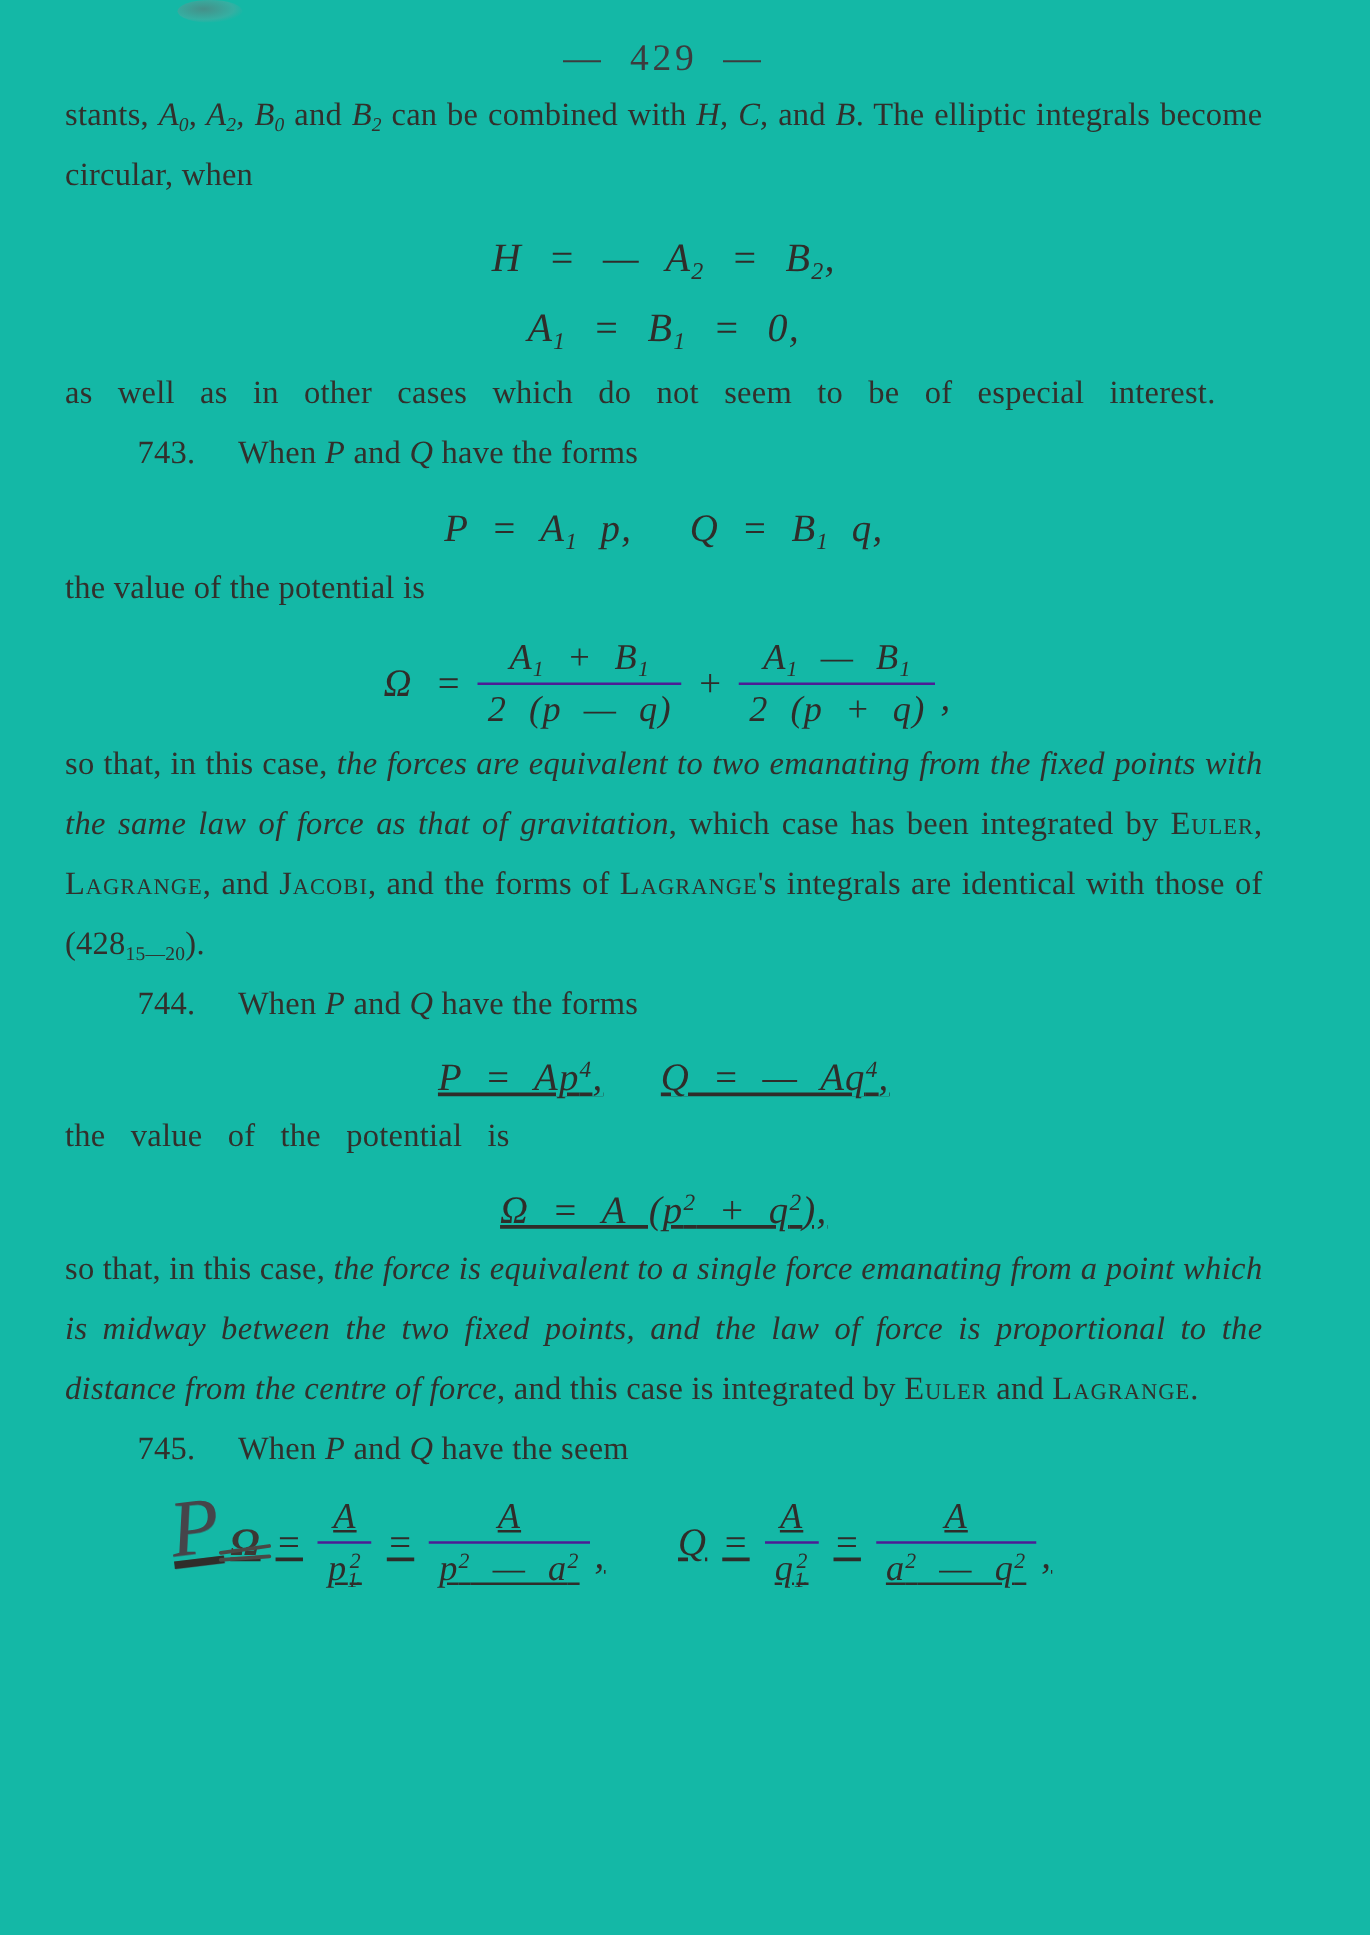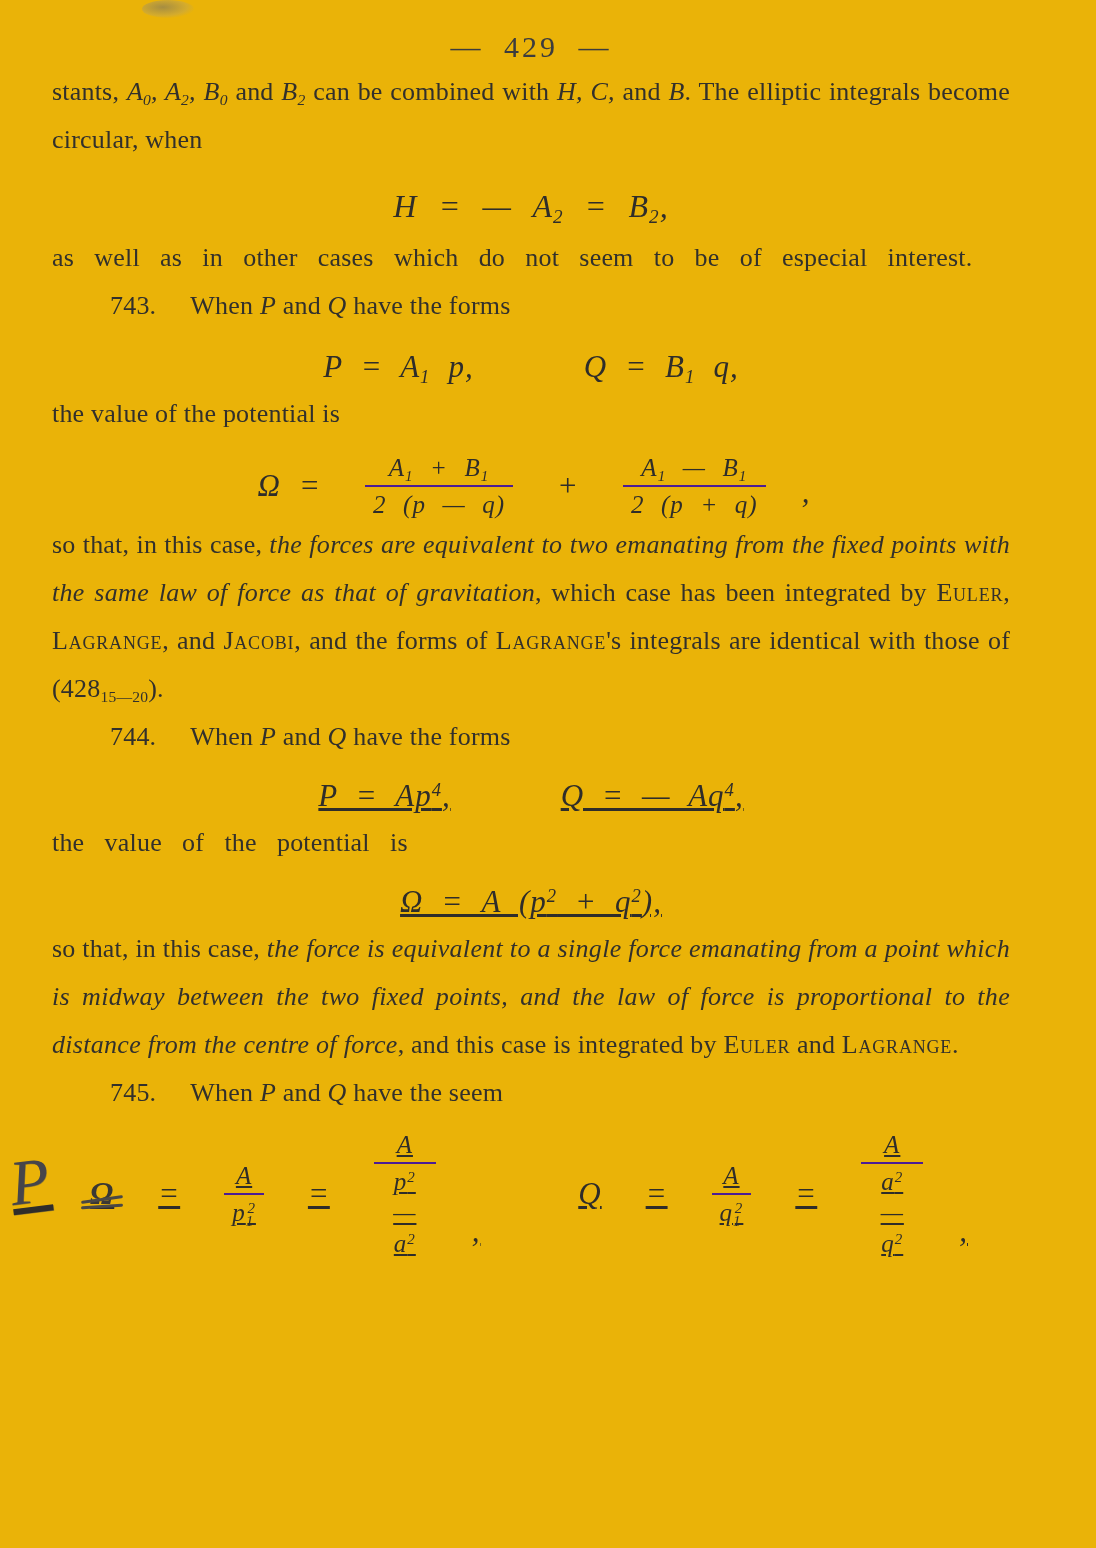--- a/index.html
+++ b/index.html
@@ -4,21 +4,21 @@
 <style>
   html, body { margin: 0; padding: 0; }
   body {
     width: 1096px; height: 1548px;
     background: #f6f6f4;
     font-family: "Liberation Serif", "DejaVu Serif", serif;
   }
   .page {
     position: relative;
     width: 1096px; height: 1548px;
-    background: #eab308;
+    background: #14b8a6;
     color: #32302c;
     overflow: hidden;
   }
   .smudge {
     position: absolute; left: 142px; top: 0px;
     width: 52px; height: 18px;
     background: radial-gradient(ellipse at 40% 40%, rgba(110,110,112,0.55), rgba(150,150,152,0.25) 55%, transparent 75%);
     border-radius: 50%;
   }
   .content { padding: 26px 86px 0 52px; }
@@ -66,31 +66,30 @@
   }
   .eq-row {
     display: flex;
     justify-content: center;
     align-items: center;
     font-style: italic;
     font-size: 31px;
     word-spacing: 0.3em;
     letter-spacing: 1px;
     color: #2f2d2a;
-    gap: 32px;
   }
   .eq-row .gap-wide { width: 52px; }
   .eq-row .gap-mid { width: 34px; }
   .eq-piece { padding: 0 6px; }
   .frac {
     display: inline-flex;
     flex-direction: column;
     align-items: stretch;
     text-align: center;
-    font-size: 25px;
+    font-size: 29px;
     line-height: 1.25;
     margin: 0 6px;
     vertical-align: middle;
   }
   .frac .num { display: block; padding: 0 8px 2px; }
   .frac .den { display: block; border-top: 2px solid #4c1d95; padding: 2px 8px 0; }
   .trail { align-self: flex-end; margin-left: -2px; line-height: 1; padding-bottom: 14px; }
   .h46 { height: 46px; display: flex; align-items: center; justify-content: center; }
 
   
@@ -129,20 +128,21 @@
 <div class="page">
   <div class="smudge"></div>
   <div class="content">
 
     <div class="pagenum">— 429 —</div>
 
     <p class="body mt-para1"><span>stants, </span><span class="mi">A<sub>0</sub>, A<sub>2</sub>, B<sub>0</sub></span><span> and </span><span class="mi">B<sub>2</sub></span><span> can be combined with </span><span class="mi">H, C,</span><span> and </span><span class="mi">B</span><span>.  The elliptic integrals become circular, when</span></p>
 
     <div class="eq-block">
       <div class="eq-line">H = — A<sub>2</sub> = B<sub>2</sub>,</div>
+      <div class="eq-line">A<sub>1</sub> = B<sub>1</sub> = 0,</div>
     </div>
 
     <p class="body mt-md loose">as well as in other cases which do not seem to be of especial interest.</p>
 
     <p class="body sec mt-h"><span class="sec-indent"></span><span class="secnum">743.</span><span>When </span><span class="mi">P</span><span> and </span><span class="mi">Q</span><span> have the forms</span></p>
 
     <div class="eq-row mt-md h46">
       <span class="eq-piece">P = A<sub>1</sub> p,</span>
       <span class="gap-mid"></span>
       <span class="eq-piece">Q = B<sub>1</sub> q,</span>

